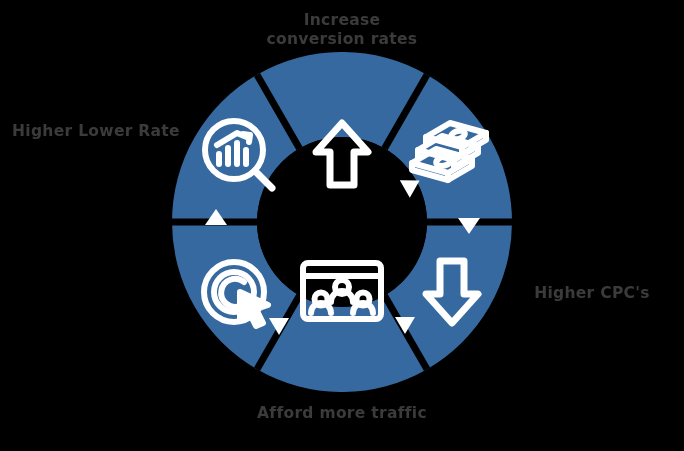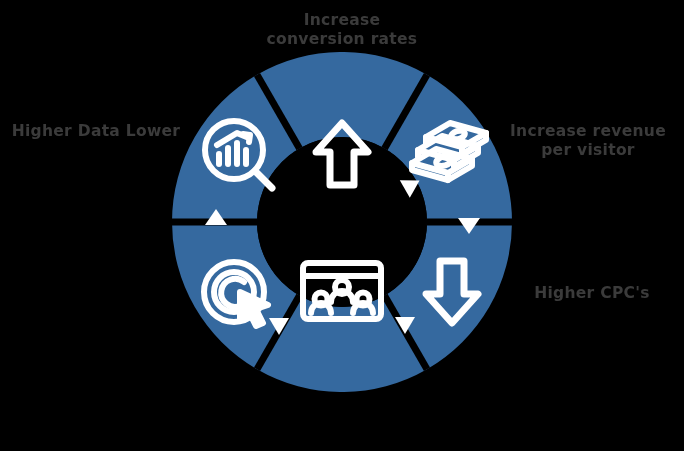--- a/index.html
+++ b/index.html
@@ -102,28 +102,27 @@
   .arrow-marker { fill: #ffffff; }
 </style>
 </head>
 <body>
 
 <div id="stage">
 
   <div class="label top">Increase
 conversion rates</div>
 
-  <div class="label right-top">Increase revenue
-per visitor</div>
 
   <div class="label right-bottom">Higher CPC's</div>
 
-
-
-  <div class="label left-top">Higher Data Lower</div>
+  <div class="label bottom">Afford more traffic</div>
+
+
+  <div class="label left-top">Higher Lower Rate</div>
 
   <div id="ring-wrap">
     <svg id="ring-svg" width="340" height="340" viewBox="0 0 340 340" xmlns="http://www.w3.org/2000/svg">
 
       <g>
 
         <path class="seg" fill="#35699F" d="M 85.0 22.76
                  A 170 170 0 0 1 255.0 22.76
                  L 212.5 96.38
                  A 85 85 0 0 0 127.5 96.38

